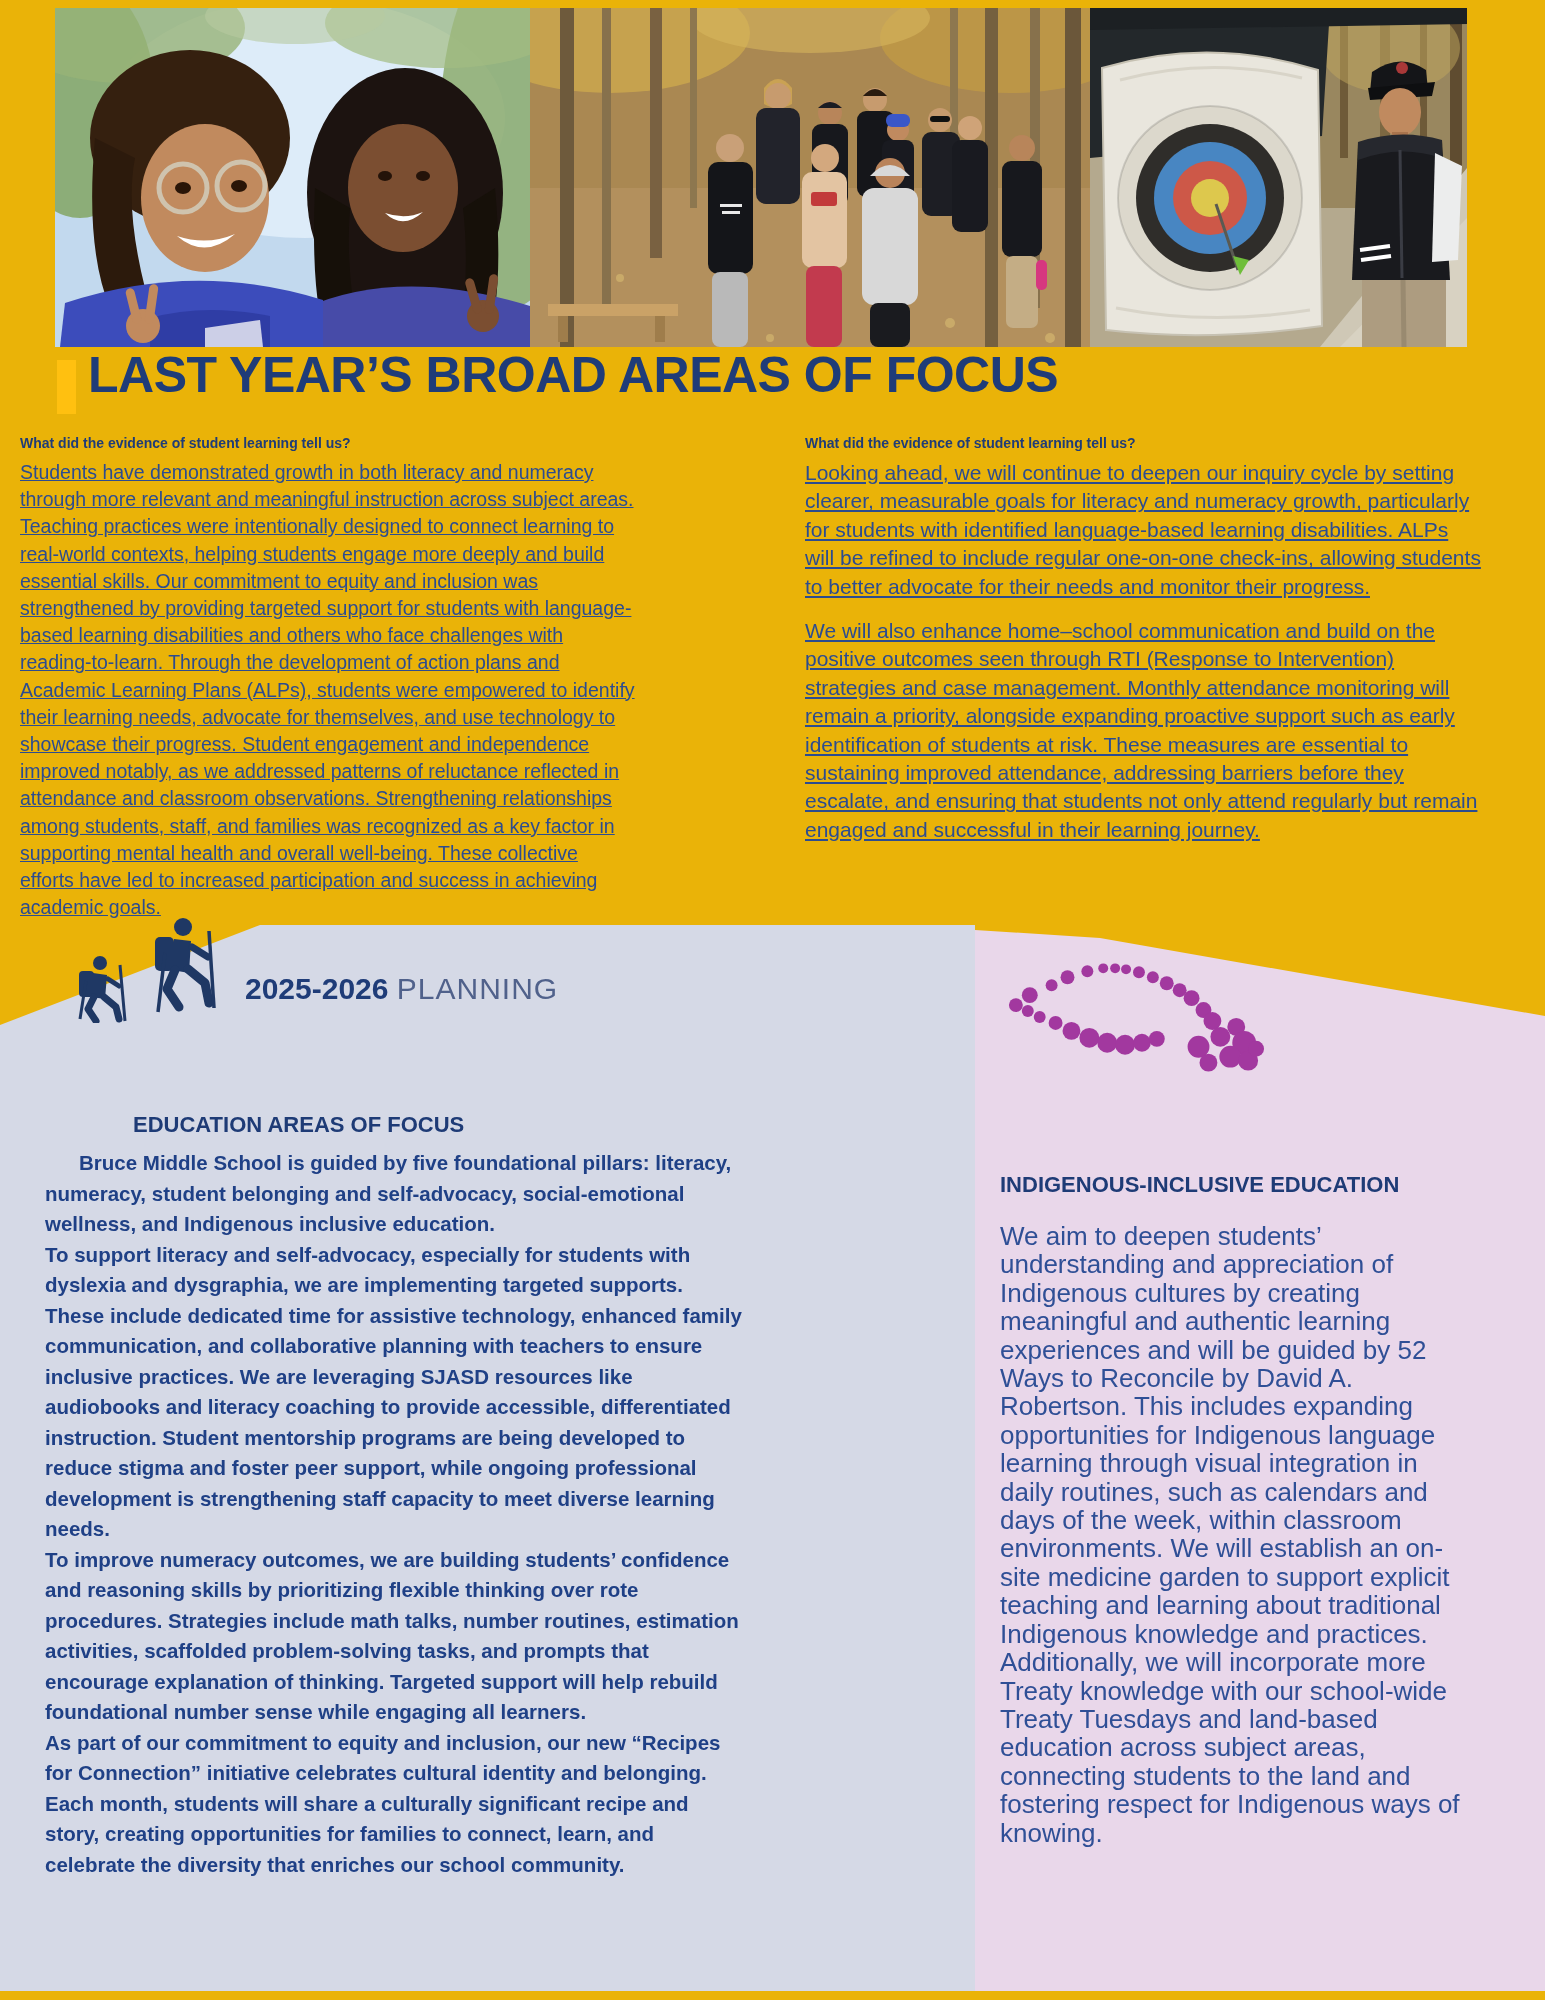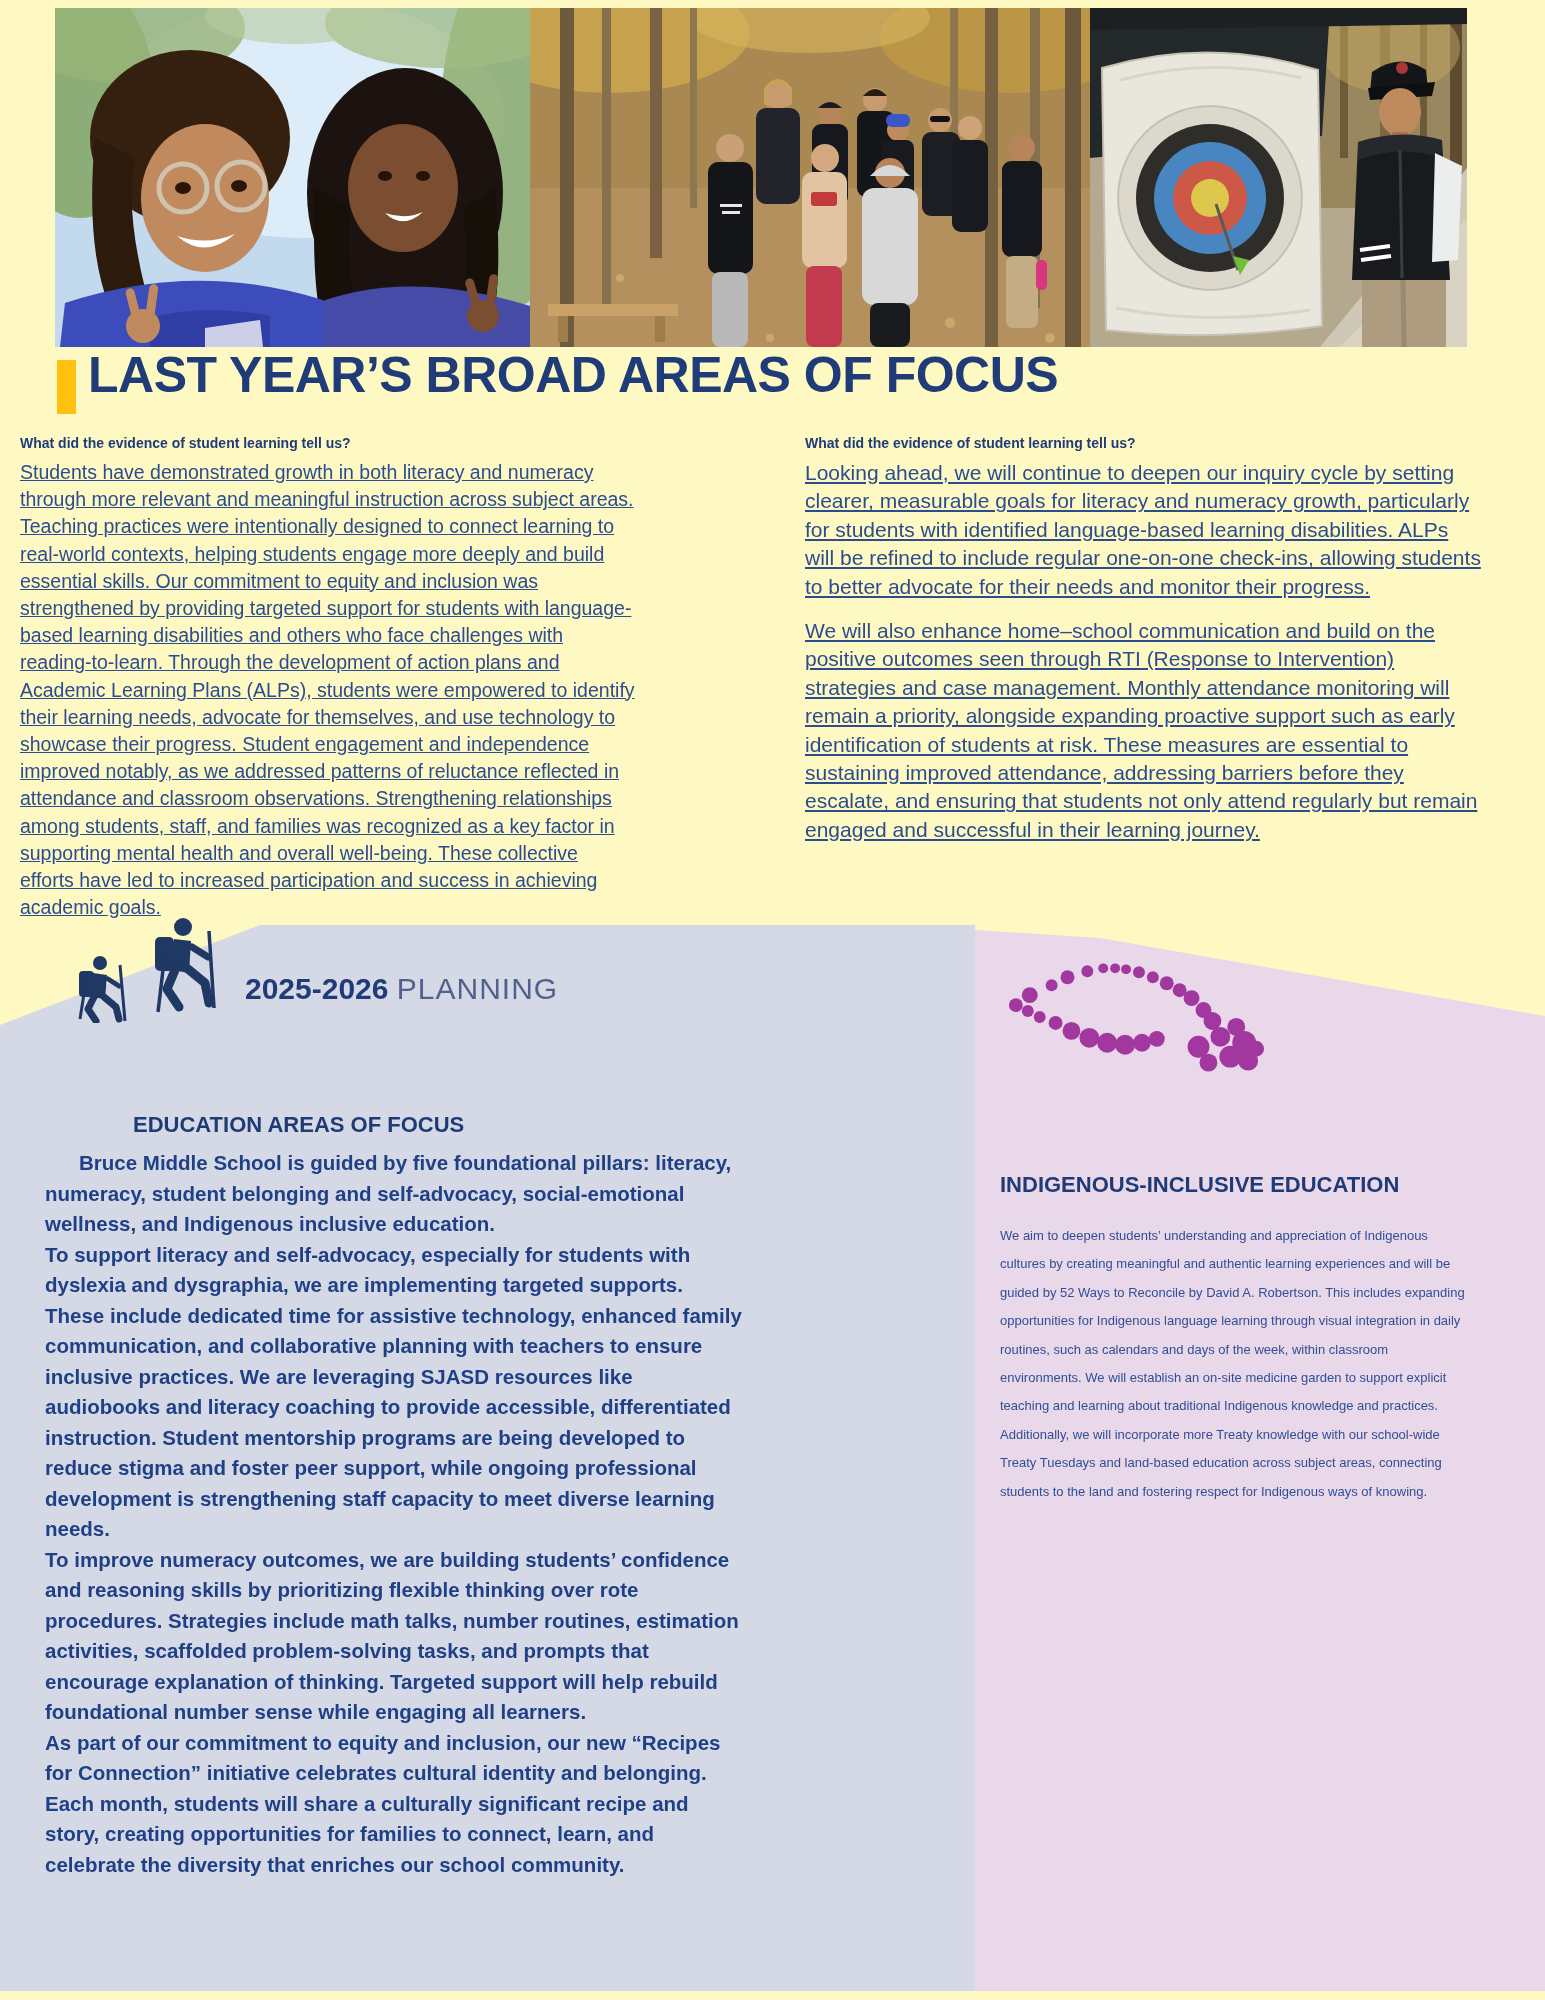--- a/index.html
+++ b/index.html
@@ -1,17 +1,17 @@
 <!DOCTYPE html>
 <html><head>
 <meta charset="utf-8">
 <style>
   html,body{margin:0;padding:0;background:#ffffff;}
   .page{
-    position:relative;width:1545px;height:2000px;background:#fef9c3;overflow:hidden;
+    position:relative;width:1545px;height:2000px;background:#eab308;overflow:hidden;
     font-family:"Liberation Sans",sans-serif;
   }
   
   .photo-strip{position:absolute;left:55px;top:8px;width:1412px;height:339px;display:flex;}
   .photo{display:block;height:339px;}
   
   .title-bar{position:absolute;left:57px;top:360px;width:19px;height:54px;background:#FFC010;}
   .page-title{
     position:absolute;left:88px;top:346px;margin:0;width:1200px;
     font-size:50px;font-weight:bold;color:#1F3C78;letter-spacing:-0.5px;white-space:nowrap;
@@ -43,21 +43,21 @@
   
   .focus-content{position:absolute;left:45px;top:1112px;width:697px;color:#1F4086;}
   .focus-content h3{
     margin:0 0 10px 88px;font-size:22px;font-weight:bold;color:#1E3B76;
   }
   .focus-content p{margin:0;font-size:20.5px;font-weight:bold;line-height:30.5px;}
   .focus-content p.indent{text-indent:34px;margin-top:8px;}
   
   .indig-content{position:absolute;left:1000px;top:1172px;width:468px;color:#2F4F96;}
   .indig-content h3{margin:0 0 24px 0;font-size:22px;font-weight:bold;color:#1E3B76;}
-  .indig-content p{margin:0;font-size:13px;line-height:28.4px;}
+  .indig-content p{margin:0;font-size:26px;line-height:28.4px;}
 </style>
 </head>
 <body>
 
 <div class="page">
 
   <div class="photo-strip">
 
     <svg class="photo" width="475" height="339" viewBox="0 0 475 339" preserveAspectRatio="none">
       <rect width="475" height="339" fill="#c2d9ee"></rect>

